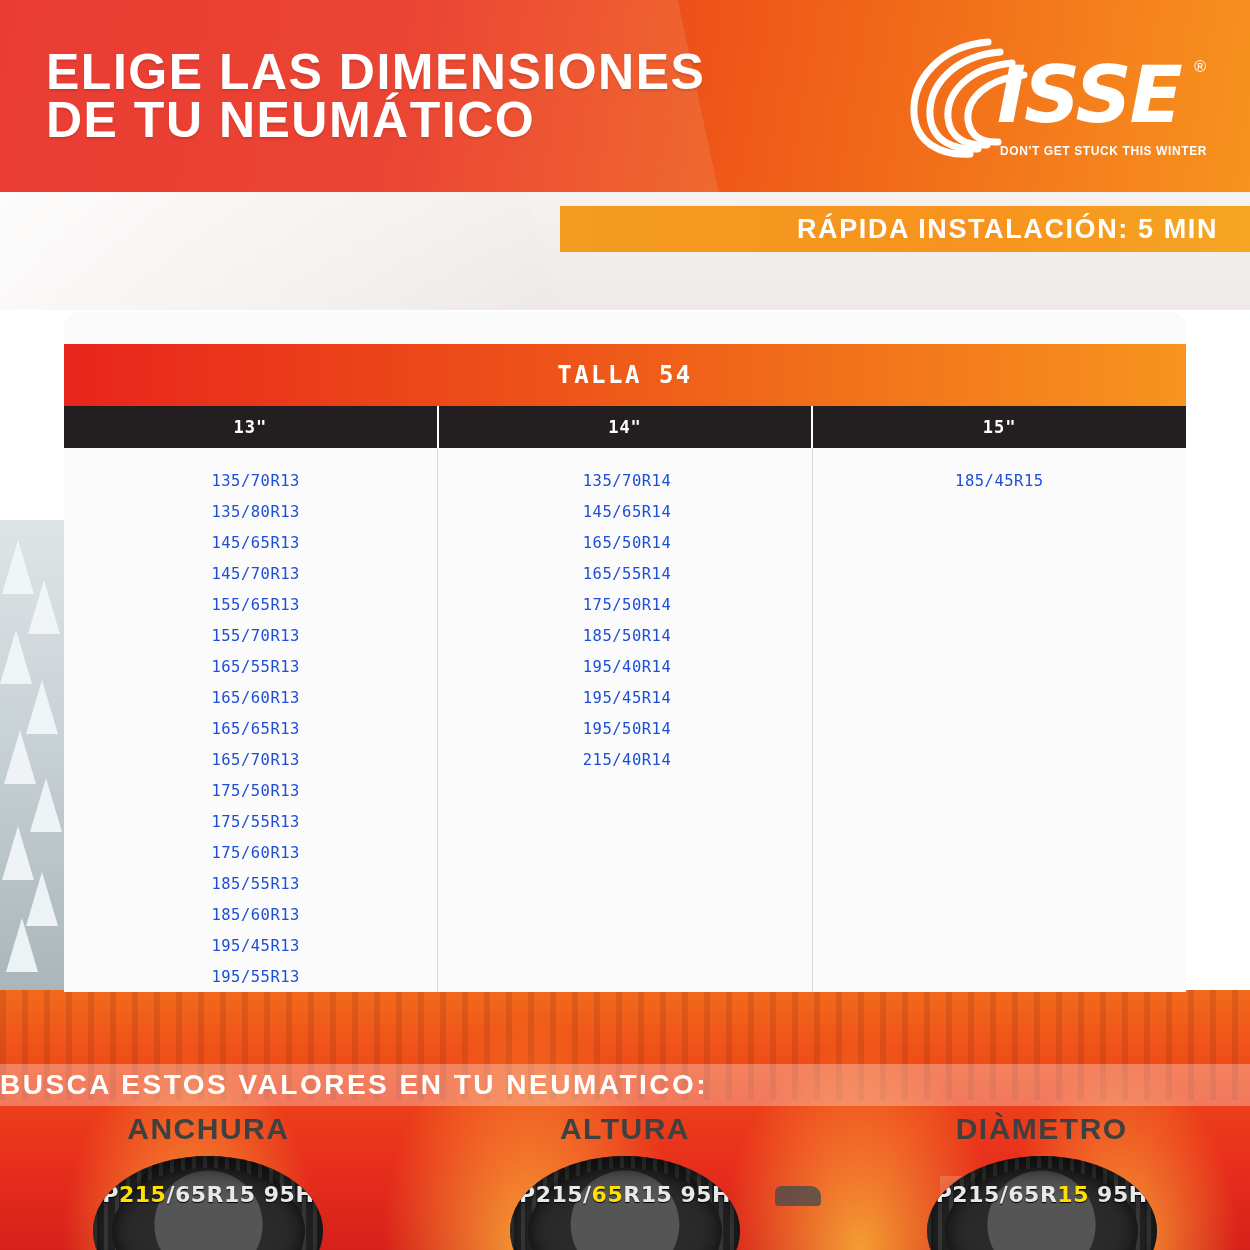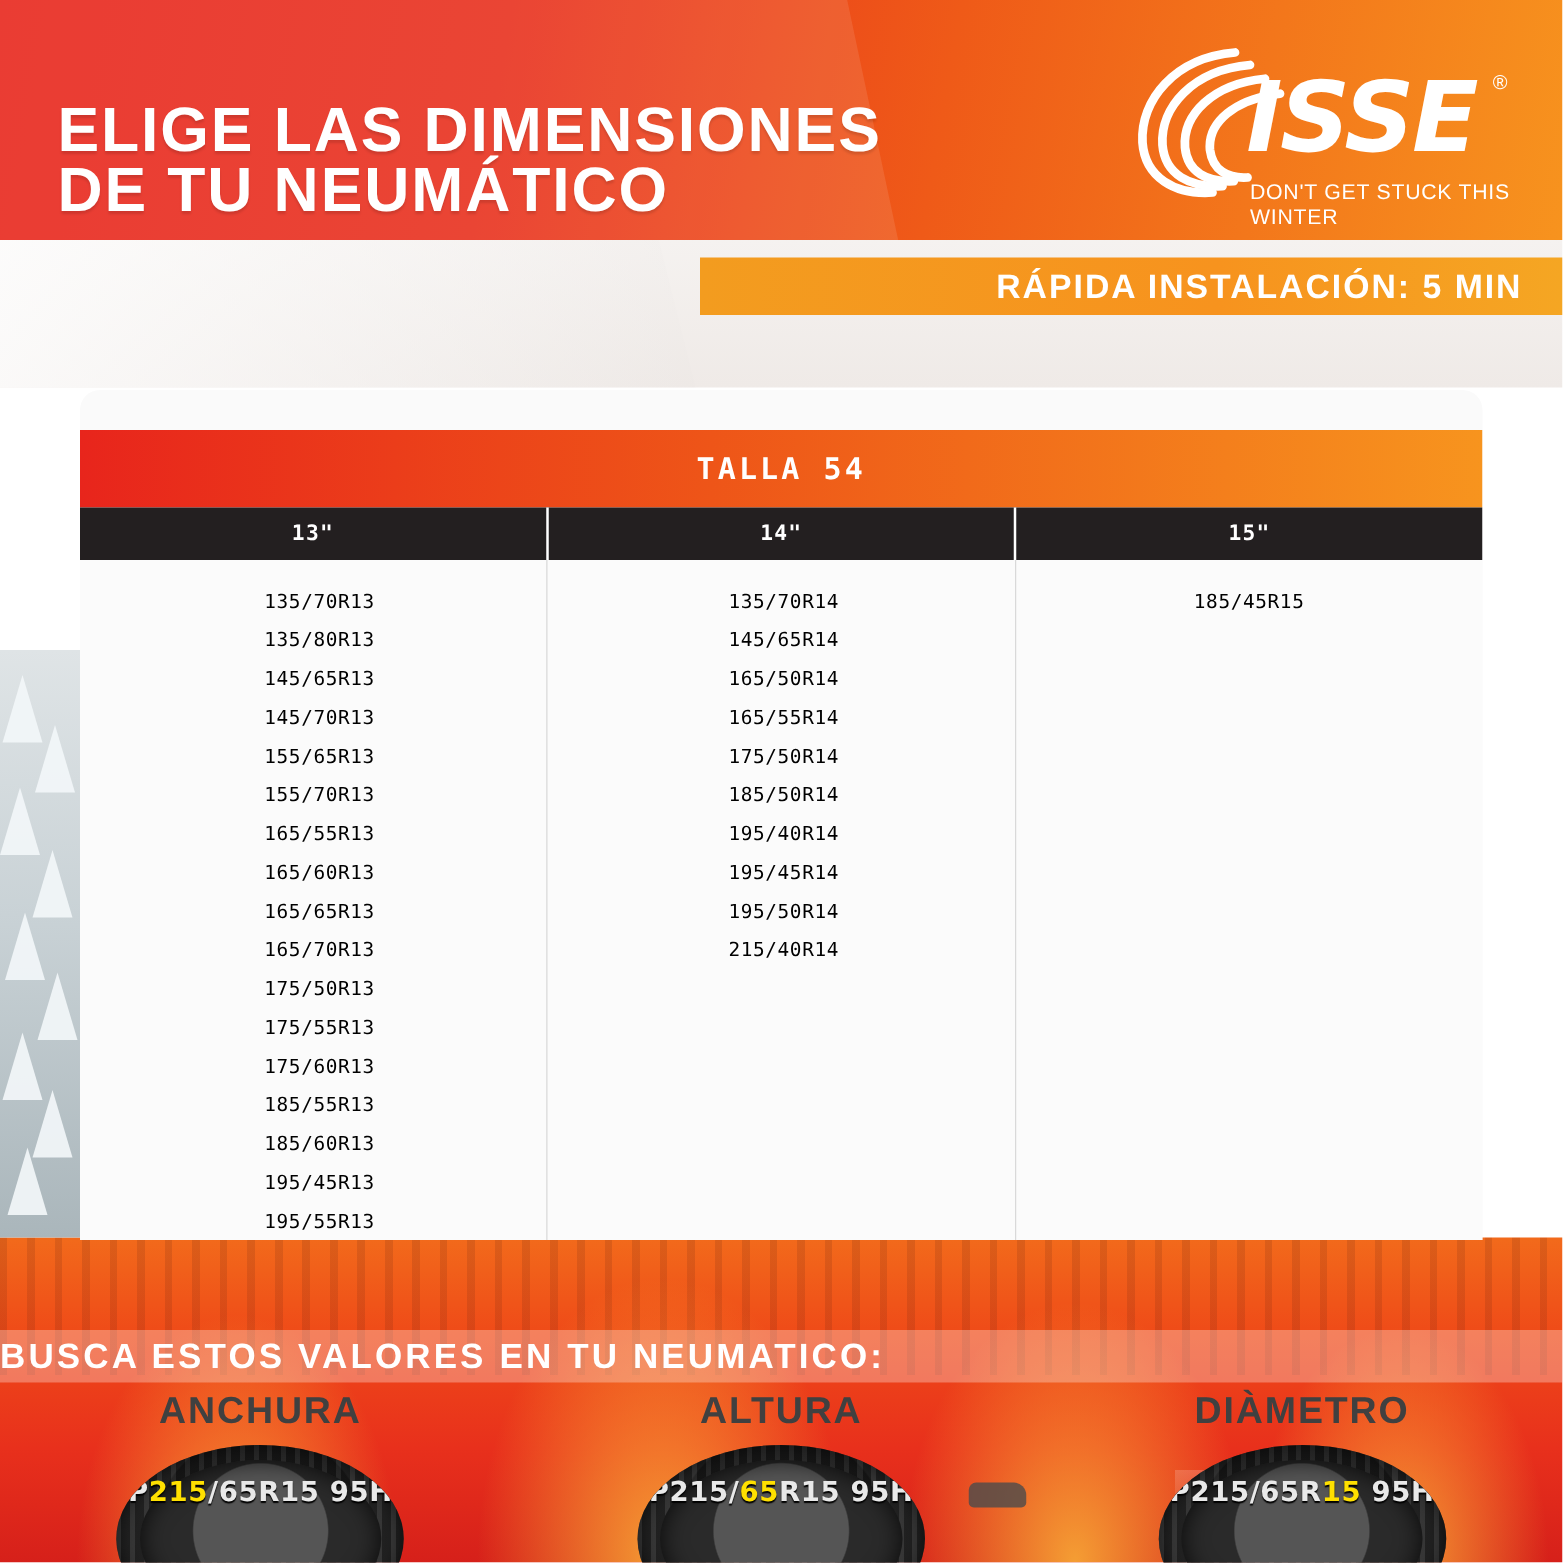--- a/index.html
+++ b/index.html
@@ -32,41 +32,40 @@
     position: absolute; left: 46px; top: 48px;
     color: #ffffff;
     font-weight: bold;
     font-size: 50px;
     line-height: 48px;
     letter-spacing: 1.5px;
     text-transform: uppercase;
     z-index: 3;
     white-space: pre-line;
     text-shadow: 0 2px 2px rgba(0,0,0,0.12);
-    margin-top: 32px;
   }
   .logo-wrap {
     position: absolute; right: 38px; top: 28px; width: 320px; height: 150px; z-index: 4;
   }
   .logo-swoosh {
     position: absolute; left: 0; top: 4px; width: 140px; height: 130px;
   }
   .logo-isse {
     position: absolute; left: 105px; top: 22px;
     font-size: 78px; font-weight: bold; font-style: italic;
     color: #ffffff; letter-spacing: -2px;
     font-family: "DejaVu Sans", sans-serif;
   }
   .logo-reg {
     position: absolute; right: 6px; top: 30px;
     color: #ffffff; font-size: 16px;
   }
   .logo-tag {
     position: absolute; left: 108px; top: 116px;
-    color: #ffffff; font-size: 17px; font-weight: normal; letter-spacing: 0.6px;
+    color: #ffffff; font-size: 12px; font-weight: bold; letter-spacing: 0.6px;
   }
 
   
   .subband {
     position: absolute; top: 192px; left: 0; width: 1250px; height: 118px;
     background: linear-gradient(180deg, #f5f2f0 0%, #efeae7 100%);
     overflow: hidden;
   }
   .subband .diag {
     position: absolute; left: -80px; top: -60px; width: 620px; height: 300px;
@@ -125,21 +124,21 @@
   }
   .col {
     flex: 1;
     padding-top: 18px;
     position: relative;
   }
   .col + .col { border-left: 1px solid #d9d9d9; }
   .col .item {
     font-family: "DejaVu Sans Mono", monospace;
     font-size: 15.5px;
-    color: #000000;
+    color: #1d4ed8;
     line-height: 31px;
     text-align: center;
     letter-spacing: 0.5px;
   }
   .col.c1 .item { padding-left: 10px; }
   .col.c2 .item { padding-left: 4px; }
 
   
   .left-forest {
     position: absolute; left: 0; top: 520px; width: 66px; height: 470px;

